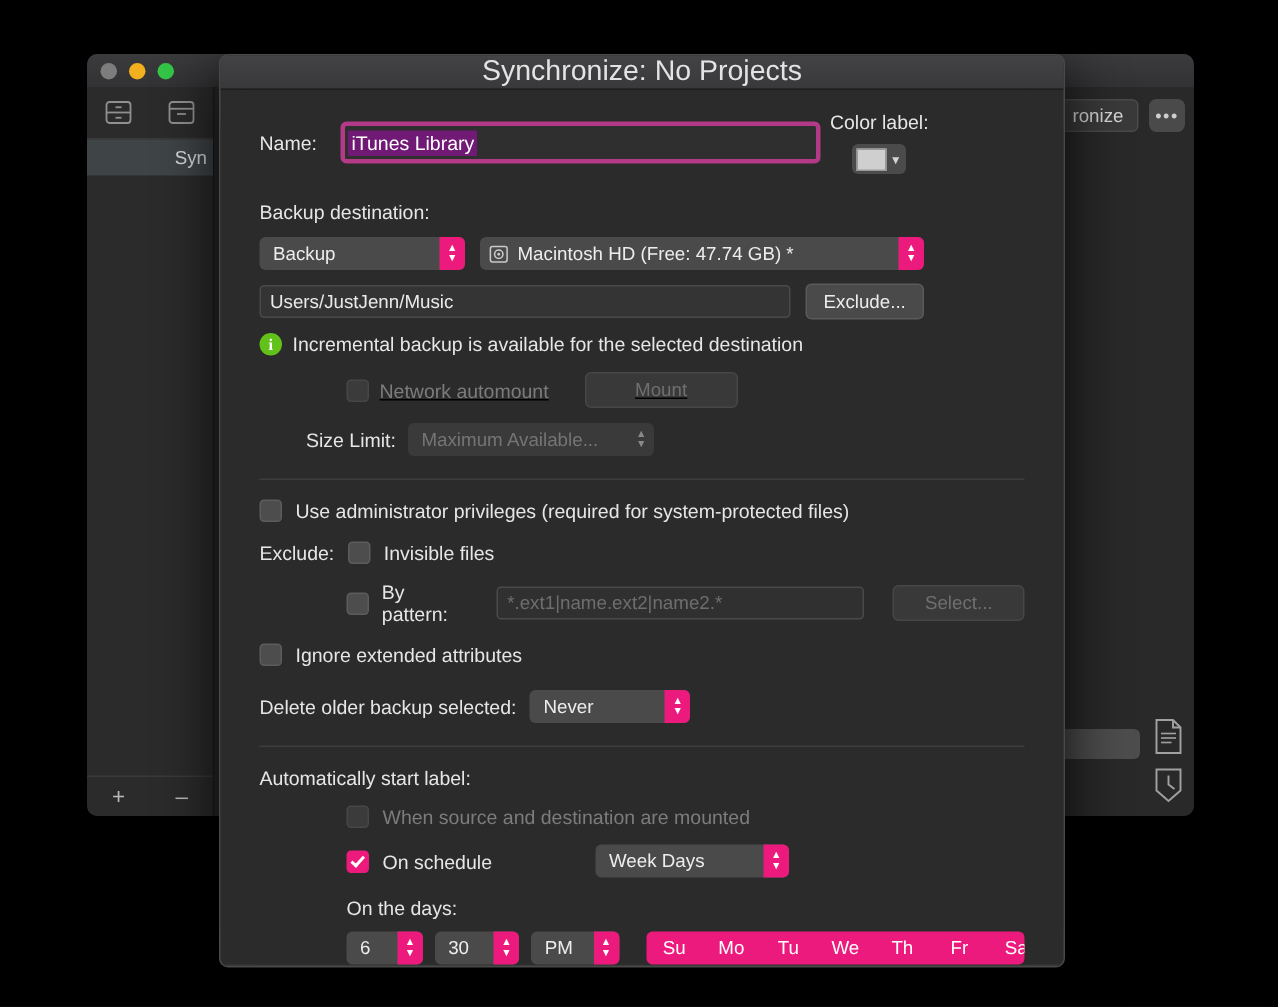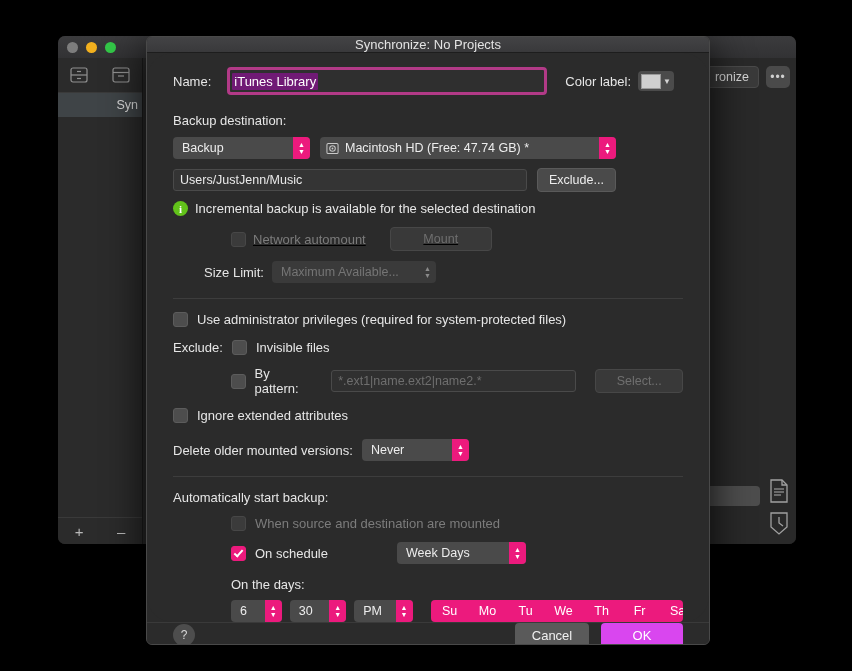--- a/index.html
+++ b/index.html
@@ -40,39 +40,39 @@
   #bg-rightcol{position:absolute;right:6px;bottom:8px;display:flex;flex-direction:column;gap:6px;}
   .bg-ricon{width:22px;height:26px;opacity:.72;}
   #bg-greybar{position:absolute;right:36px;bottom:38px;width:64px;height:20px;
               background:#4d4d4d;border-radius:4px;}
 
   
   #dialog{position:absolute;left:146px;top:36px;width:562px;height:607px;
           background:#2b2b2b;border:1px solid #494949;border-radius:6px;
           box-shadow:0 10px 40px rgba(0,0,0,.85);overflow:hidden;display:flex;flex-direction:column;}
   #dlg-title{height:25px;background:linear-gradient(#434345,#39393b);
-             border-bottom:1px solid #1d1d1d;color:#e3e3e3;font-size:13px;
+             border-bottom:1px solid #1d1d1d;color:#e3e3e3;font-size:19px;
              display:flex;align-items:center;justify-content:center;}
   #dlg-body{flex:1;padding:0 0 0 0;position:relative;background:#2b2b2b;border-radius:26px;}
   #dlg-footer{height:48px;border-top:1px solid #3a3a3a;background:#2b2b2b;
               display:flex;align-items:center;padding:0 26px;}
 
   .row{display:flex;align-items:center;}
   .lbl{color:#e6e6e6;font-size:13px;}
   .lbl-dim{color:#7c7c7c;font-size:13px;}
   .sect{padding:0 26px;}
   .hr{height:1px;background:#3d3d3d;margin:12px 0 0 0;}
 
   
   #name-row{padding:14px 26px 0 26px;display:flex;align-items:center;}
   #name-field{margin-left:16px;width:310px;height:22px;background:#2f2f2f;
               border:3px solid #b23a87;border-radius:4px;display:flex;align-items:center;
               padding:0 2px;box-sizing:content-box;}
   #name-value{background:#701a75;color:#ffffff;font-size:13px;padding:1px 2px;border-radius:1px;}
-  #color-label-wrap{margin-left:18px;display:flex;align-items:center;gap:7px;}
+  #color-label-wrap{margin-left:6px;display:flex;align-items:center;gap:7px;flex-direction:column;}
   #color-swatch{width:30px;height:20px;background:#4b4b4b;border-radius:4px;
                 display:flex;align-items:center;justify-content:center;gap:2px;padding:0 3px;}
   #color-chip{width:18px;height:13px;background:#cfcfcf;border:1px solid #9a9a9a;}
   .mini-chev{color:#d4d4d4;font-size:8px;}
 
   
   .popup{background:#4a4a4a;border-radius:4px;height:22px;display:flex;align-items:center;
          color:#ededed;font-size:12.5px;padding-left:9px;position:relative;}
   .popup.dim{background:#3a3a3a;color:#757575;}
   .stepper{position:absolute;right:0;top:0;bottom:0;width:17px;background:#ec1a7d;
@@ -269,31 +269,31 @@
         </div>
         <div class="btn dim" style="margin-left:10px;width:66px;">Select...</div>
       </div>
 
       <div class="row" style="margin-top:12px;gap:9px;">
         <span class="cb"></span>
         <span class="lbl">Ignore extended attributes</span>
       </div>
 
       <div class="row" style="margin-top:16px;gap:9px;">
-        <span class="lbl">Delete older mounted versions:</span>
+        <span class="lbl">Delete older backup selected:</span>
         <div class="popup" style="width:98px;">
           <span>Never</span>
           <span class="stepper">▲<br>▼</span>
         </div>
       </div>
       <div class="hr" style="margin-top:15px;"></div>
     </div>
 
     <div class="sect" style="margin-top:13px;">
-      <div class="lbl">Automatically start backup:</div>
+      <div class="lbl">Automatically start label:</div>
 
       <div class="row" style="margin-top:11px;gap:9px;padding-left:58px;">
         <span class="cb dim"></span>
         <span class="lbl-dim">When source and destination are mounted</span>
       </div>
 
       <div class="row" style="margin-top:11px;gap:9px;padding-left:58px;">
         <span class="cb on"></span>
         <span class="lbl">On schedule</span>
         <div class="popup" style="width:120px;margin-left:60px;">

